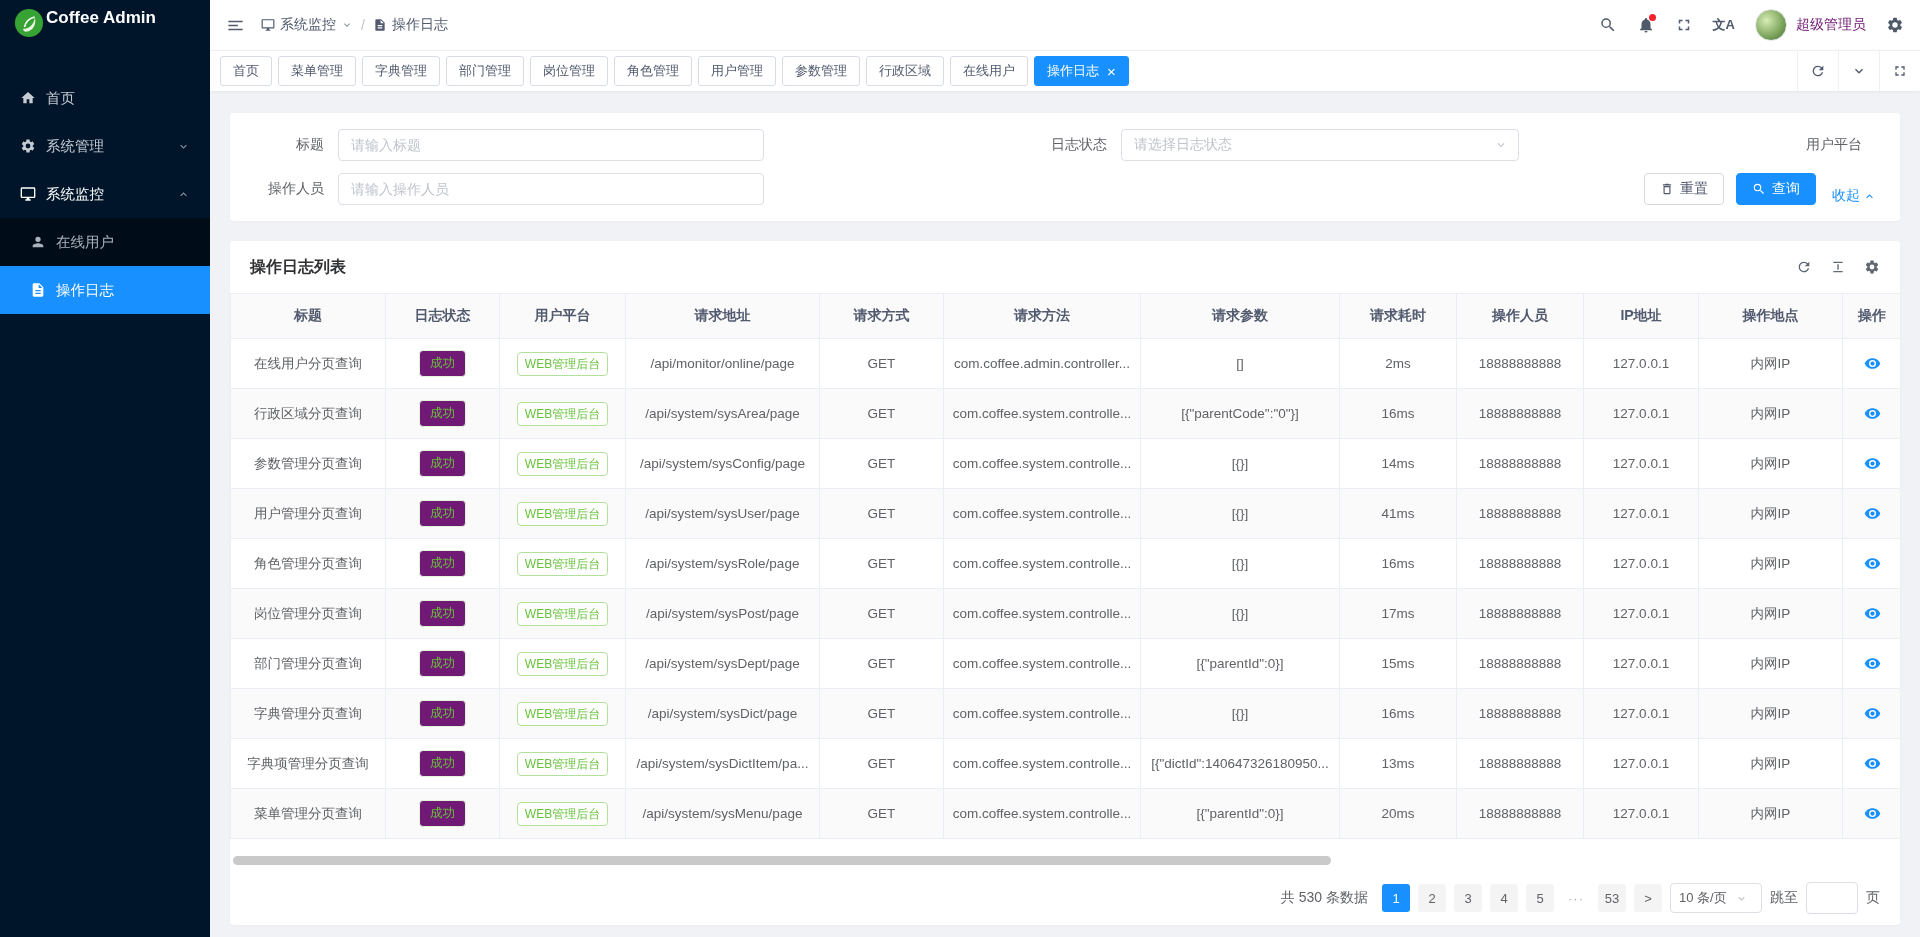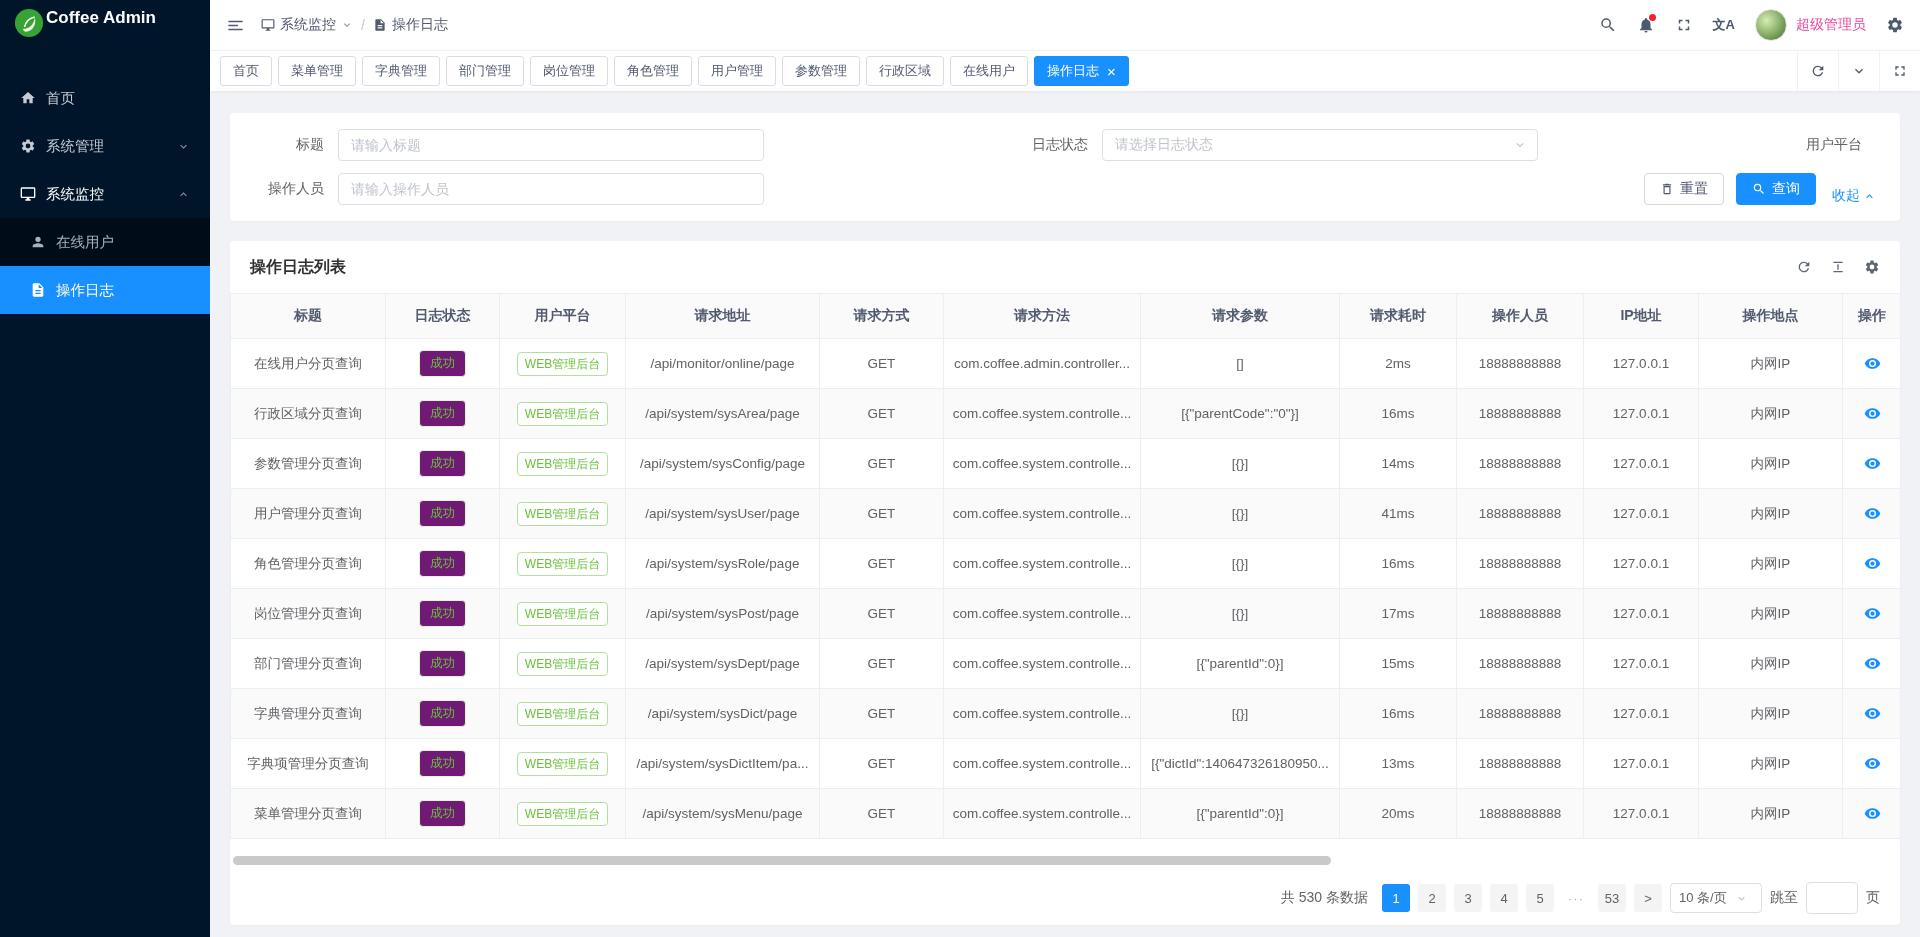--- a/index.html
+++ b/index.html
@@ -30,21 +30,21 @@
   .bc-item .ic{width:14px;height:14px;}
   .bc-caret{width:12px;height:12px;fill:#8a93a0;}
   .bc-sep{color:#c0c4cc;}
   .tb-right{margin-left:auto;display:flex;align-items:center;gap:20px;color:#4e5969;}
   .tb-right .ic{width:18px;height:18px;cursor:pointer;}
   .bell-wrap{position:relative;display:flex;cursor:pointer;}
   .bell-dot{position:absolute;top:-2px;right:-1px;width:7px;height:7px;border-radius:50%;background:#f5222d;}
   .lang-ic{font-size:13px;font-weight:700;cursor:pointer;}
   .user-cluster{display:flex;align-items:center;gap:9px;cursor:pointer;}
   .avatar{width:30px;height:30px;border-radius:50%;background:radial-gradient(circle at 35% 35%,#d7ecb4,#7aa35a 60%,#46683a);border:1px solid #e3e6ea;}
-  .user-name{font-size:14px;color:#ec4899;white-space:nowrap;}
+  .user-name{font-size:14px;color:#701a75;white-space:nowrap;}
 
   .tabbar{height:40px;min-height:40px;background:#fff;border-top:1px solid #f0f0f0;box-shadow:0 1px 3px rgba(0,0,0,.05);display:flex;align-items:center;padding-left:10px;position:relative;z-index:2;}
   .tab-list{display:flex;align-items:center;gap:6px;flex:1;overflow:hidden;}
   .tab{height:28px;padding:0 12px;display:flex;align-items:center;border:1px solid #d8dce5;border-radius:3px;font-size:13px;color:#515a6e;background:#fff;cursor:pointer;white-space:nowrap;}
   .tab.tab-active{background:#1890ff;border-color:#1890ff;color:#fff;}
   .tab-x{margin-left:8px;font-size:15px;line-height:1;}
   .tab-tools{display:flex;height:40px;}
   .tab-tool{width:40px;border-left:1px solid #f0f0f0;display:flex;align-items:center;justify-content:center;color:#515a6e;cursor:pointer;}
 
   .content{flex:1;padding:22px 20px 12px;display:flex;flex-direction:column;overflow:hidden;}
@@ -52,21 +52,21 @@
   
   .filter-card{background:#fff;border-radius:4px;padding:16px 24px;box-shadow:0 1px 2px rgba(0,0,0,.03);}
   .f-row{display:flex;align-items:center;justify-content:space-between;}
   .f-row.second{margin-top:12px;justify-content:flex-start;}
   .f-group{display:flex;align-items:center;}
   .f-label{min-width:70px;text-align:right;margin-right:14px;font-size:14px;color:#606266;white-space:nowrap;}
   .f-input{height:32px;border:1px solid #dcdfe6;border-radius:4px;padding:0 12px;font-size:14px;color:#606266;outline:none;font-family:inherit;box-sizing:border-box;}
   .f-input::placeholder{color:#bfc4cc;}
   .f-select{height:32px;box-sizing:border-box;border:1px solid #dcdfe6;border-radius:4px;padding:0 10px 0 12px;font-size:14px;color:#bfc4cc;display:flex;align-items:center;justify-content:space-between;background:#fff;cursor:pointer;}
   .caret2{width:14px;height:14px;fill:#c0c4cc;}
-  .w-title{width:426px;} .w-status{width:436px;} .w-platform{width:424px;} .w-operator{width:426px;}
+  .w-title{width:426px;} .w-status{width:398px;} .w-platform{width:424px;} .w-operator{width:426px;}
   .f-actions{margin-left:auto;display:flex;align-items:flex-end;gap:12px;}
   .btn{height:32px;padding:0 15px;border-radius:4px;font-size:14px;display:inline-flex;align-items:center;gap:6px;cursor:pointer;border:1px solid #d9d9d9;background:#fff;color:#515a6e;font-family:inherit;}
   .btn .ic{width:14px;height:14px;}
   .btn-primary{background:#1890ff;border-color:#1890ff;color:#fff;}
   .link-collapse{color:#1890ff;font-size:14px;display:inline-flex;align-items:center;gap:3px;cursor:pointer;margin-left:4px;}
   .link-collapse .ic{width:13px;height:13px;transform:rotate(180deg);fill:#1890ff;}
 
   
   .table-card{flex:1;margin-top:20px;background:#fff;border-radius:4px;display:flex;flex-direction:column;overflow:hidden;box-shadow:0 1px 2px rgba(0,0,0,.03);}
   .card-head{height:52px;min-height:52px;display:flex;align-items:center;padding:0 20px;}

